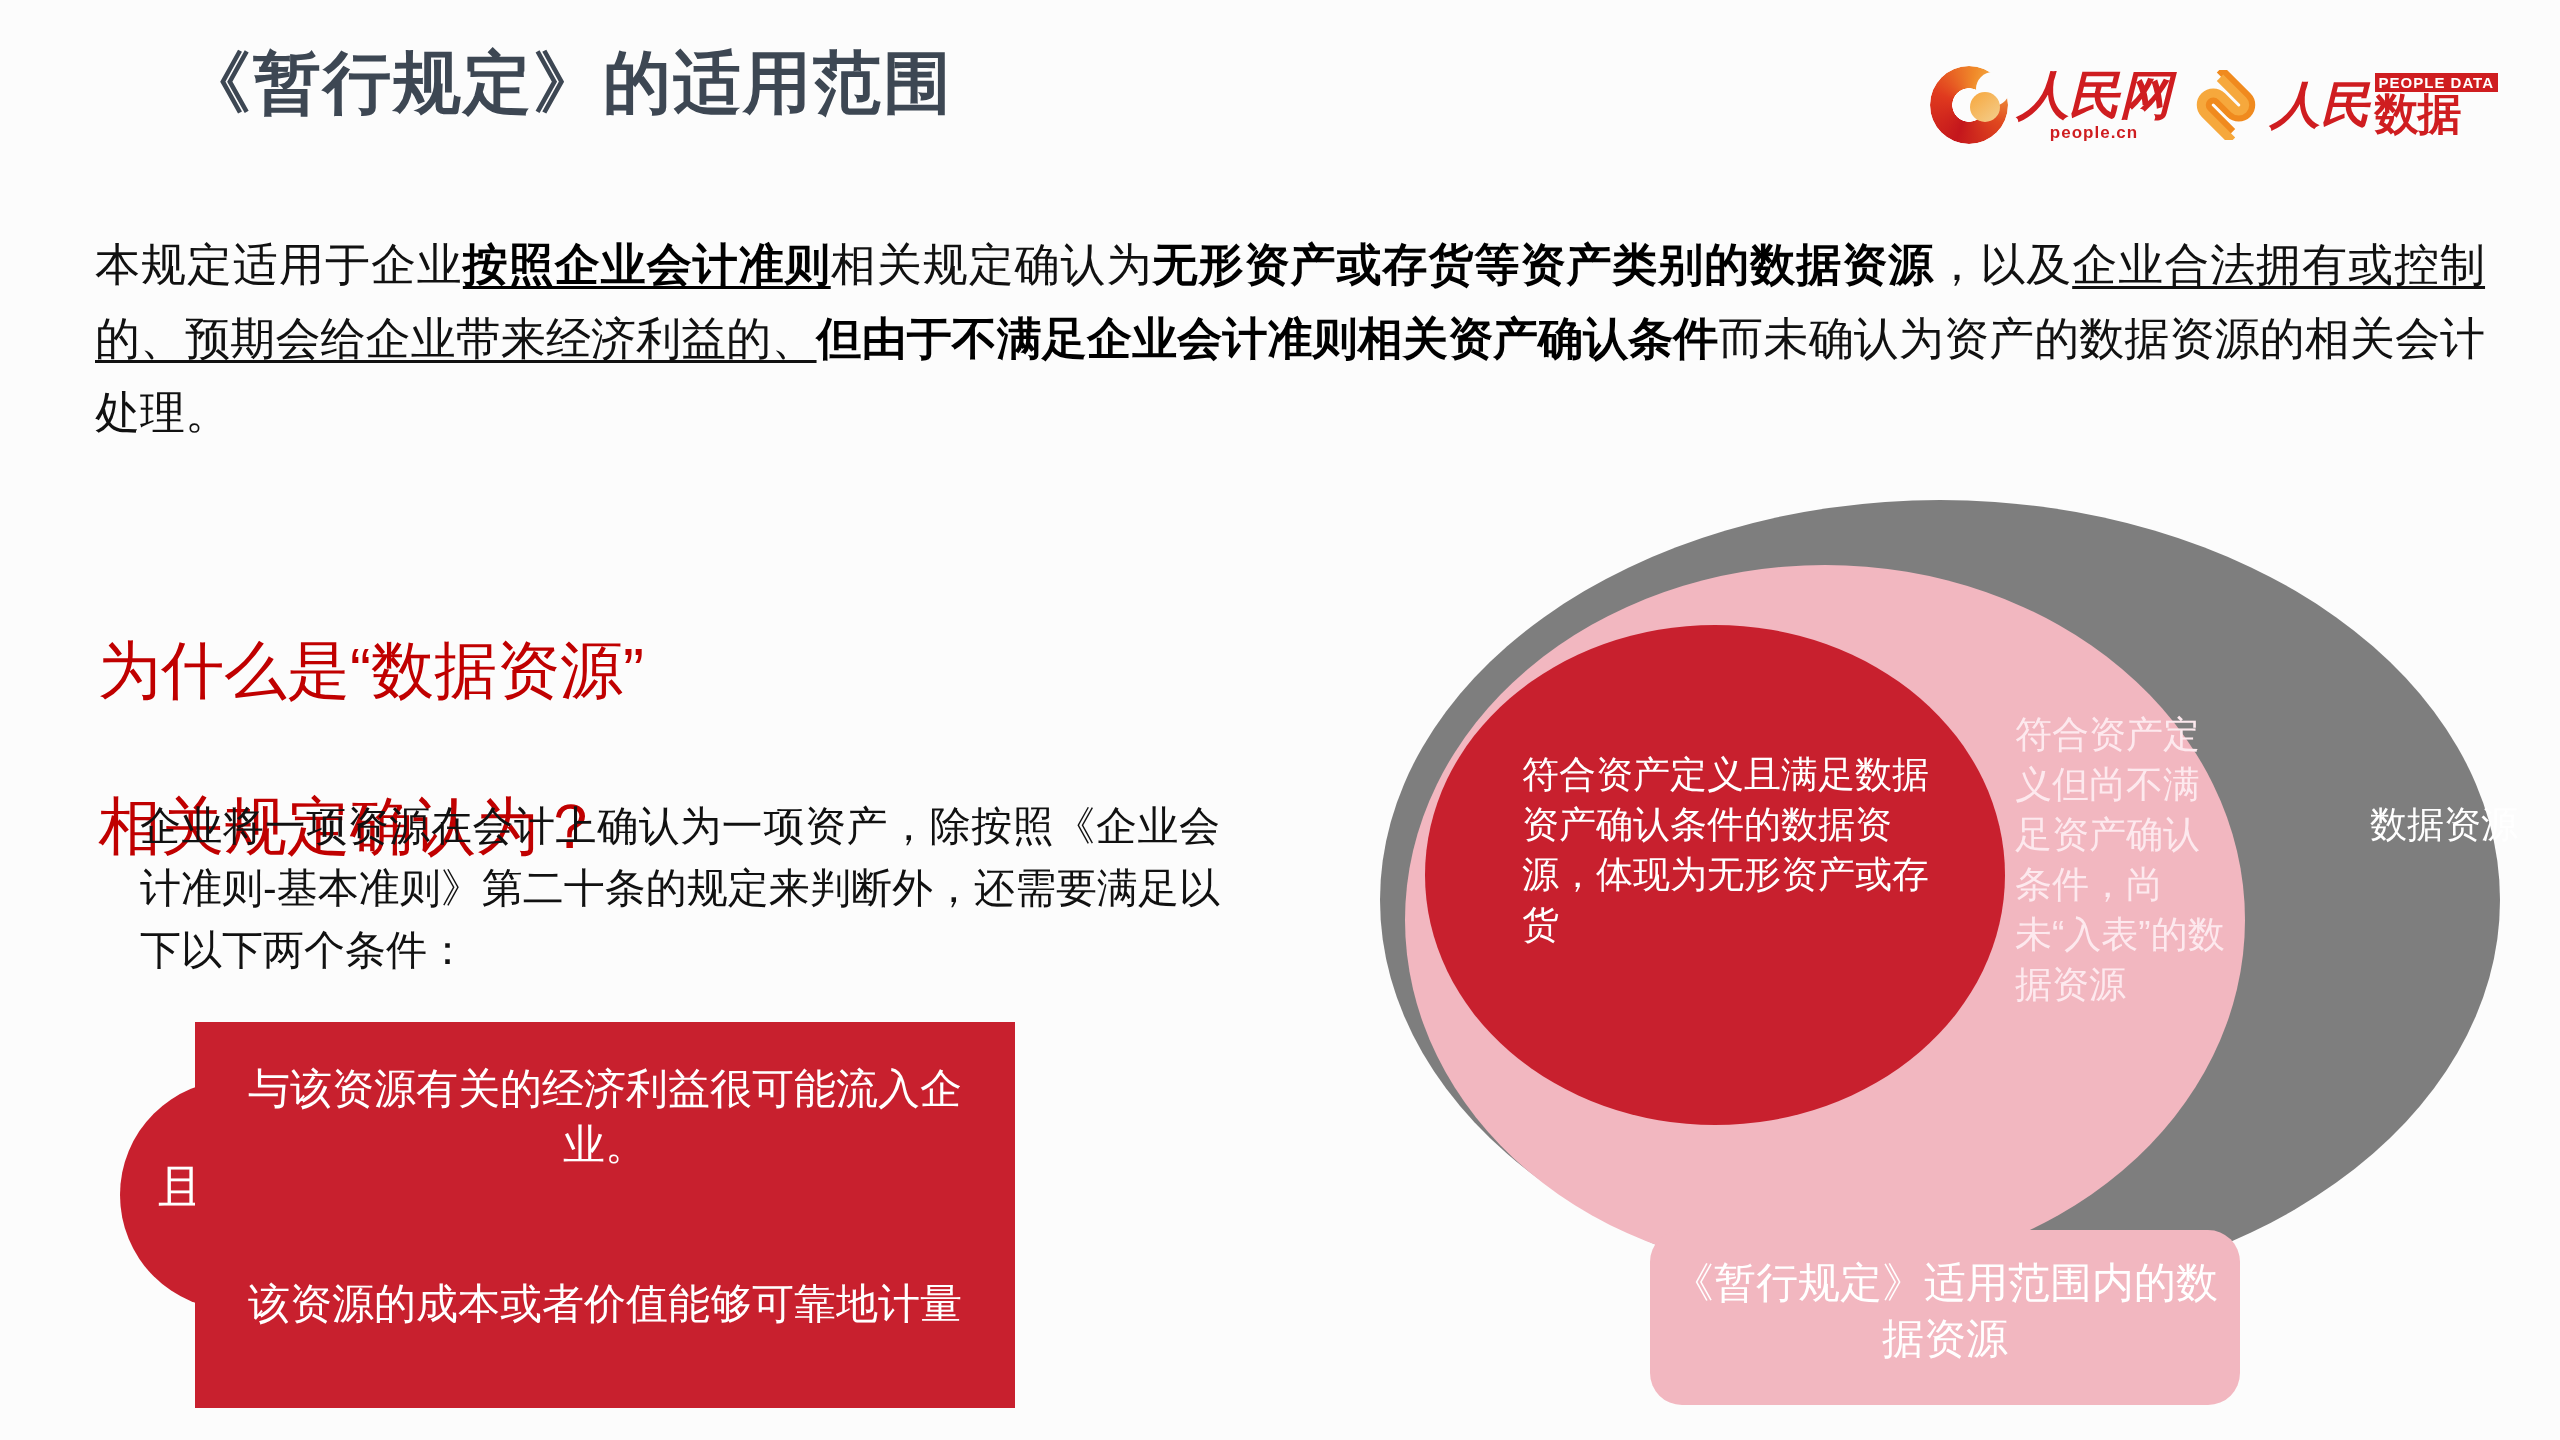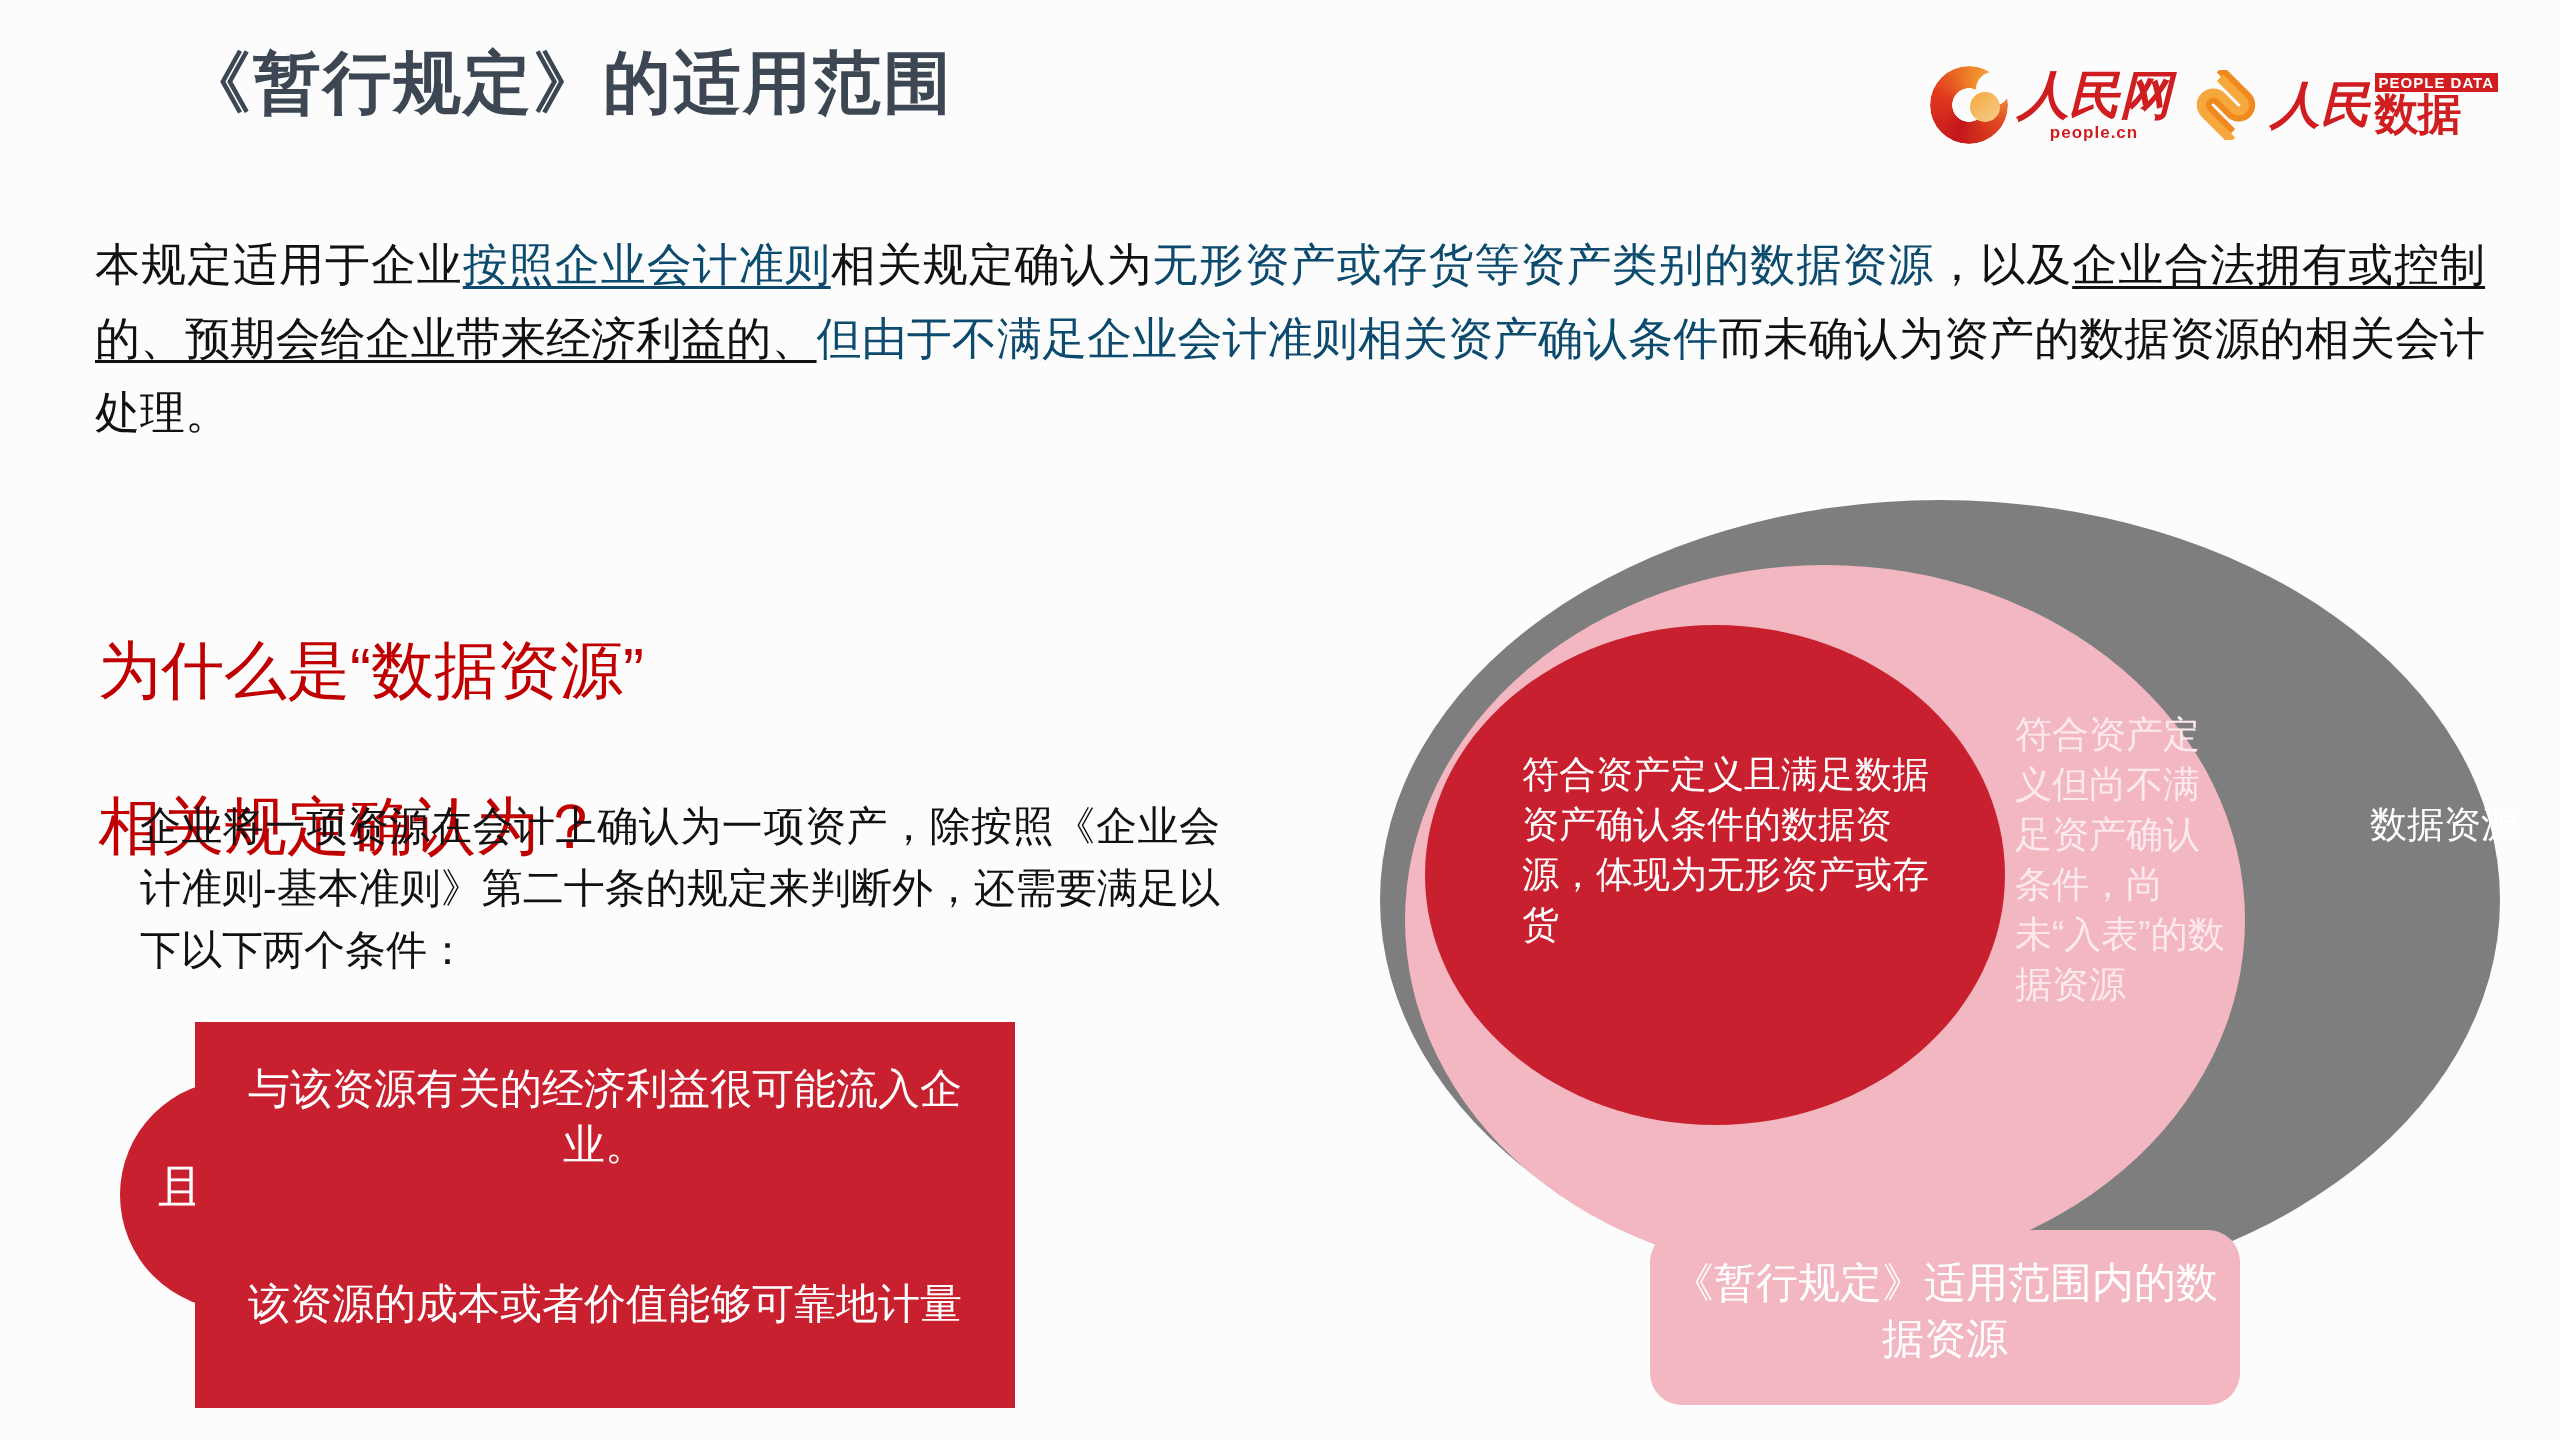--- a/index.html
+++ b/index.html
@@ -57,21 +57,21 @@
          padding:2px 4px;letter-spacing:1px;text-align:left;}
   .pd-cn2{font-size:44px;font-weight:bold;color:#cf1d20;line-height:1.02;letter-spacing:-1px;}
 
   
   #intro-paragraph{
     position:absolute;left:95px;top:228px;width:2390px;
     font-size:45px;line-height:74px;color:#111;
     text-align:justify;
   }
   .u{ text-decoration:underline; text-underline-offset:6px; text-decoration-thickness:3px;}
-  .red{color:#0c4a6e;font-weight:normal;}
+  .red{color:#000000;font-weight:bold;}
 
   
   #why-heading{
     position:absolute;left:98px;top:553px;
     font-size:63px;line-height:78px;color:#c00000;
     white-space:pre-line;
   }
 
   
   #condition-paragraph{

